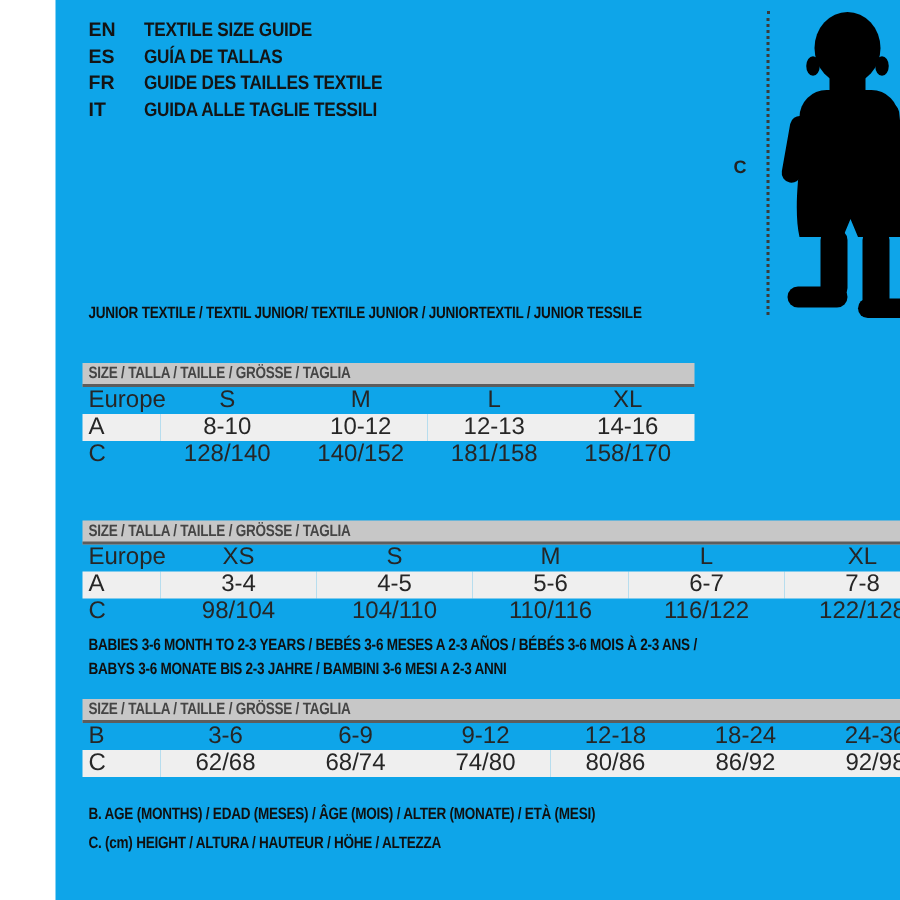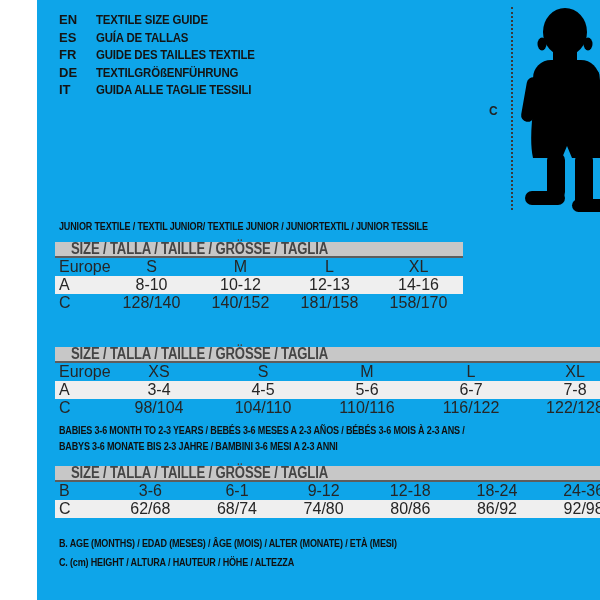--- a/index.html
+++ b/index.html
@@ -20,40 +20,39 @@
   .fig-label{position:absolute;left:452px;top:104px;font-size:12px;font-weight:bold;color:#222;}
   .fig-svg{position:absolute;left:483px;top:5px;}
 
   
   .tbl-title{position:absolute;left:22px;font-size:11px;font-weight:bold;color:#0f0f0f;line-height:13px;}
   .subscript{font-size:8px;vertical-align:-2px;}
 
   
   .tbl-wrap{position:absolute;left:18px;}
   .size-bar{height:14px;line-height:14px;background:#c7c7c7;border-bottom:2px solid #5d5d5d;
-            padding-left:16px;font-size:16px;font-weight:bold;color:#454545;}
+            padding-left:4px;font-size:11px;font-weight:bold;color:#454545;}
   table{border-collapse:collapse;table-layout:fixed;width:100%;}
   td{height:16px;font-size:16px;color:#262626;text-align:center;padding:0;vertical-align:middle;}
   td.rowlabel{text-align:left;padding-left:4px;}
   tr:nth-child(even) td{background:#efefef;}
 
   
   .notes{position:absolute;left:22px;top:534px;}
   .note-line{height:18.5px;line-height:18.5px;font-size:11px;font-weight:bold;color:#101010;}
 </style>
 </head>
 <body>
 
 <div class="page">
 
   <div class="lang-block">
     <div class="lang-row"><span class="lang-code">EN</span><span class="cond88">TEXTILE SIZE GUIDE</span></div>
     <div class="lang-row"><span class="lang-code">ES</span><span class="cond88">GUÍA DE TALLAS</span></div>
     <div class="lang-row"><span class="lang-code">FR</span><span class="cond88">GUIDE DES TAILLES TEXTILE</span></div>
-    <div class="lang-row"><span class="lang-code">DE</span><span class="cond88">TEXTILGRÖßENFÜHRUNG</span></div>
     <div class="lang-row"><span class="lang-code">IT</span><span class="cond88">GUIDA ALLE TAGLIE TESSILI</span></div>
   </div>
 
   <div class="fig-line"></div>
   <div class="fig-label">C</div>
   <svg class="fig-svg" width="105" height="210" viewBox="0 0 105 210">
     <g fill="#000000">
       <ellipse cx="45" cy="27" rx="22" ry="24"></ellipse>
       <ellipse cx="22" cy="39" rx="4.5" ry="6.5"></ellipse>
       <ellipse cx="68" cy="39" rx="4.5" ry="6.5"></ellipse>
@@ -62,21 +61,21 @@
       <rect x="4" y="72" width="13" height="45" rx="6.5" transform="rotate(10 10 94)"></rect>
       <rect x="69" y="64" width="12" height="42" rx="6" transform="rotate(-6 75 85)"></rect>
       <path d="M14,98 C11,120 10,140 13,153 L42,153 L47,141 L52,153 L81,153 C84,138 83,118 80,98 Z"></path>
       <rect x="27" y="148" width="18" height="46" rx="7"></rect>
       <rect x="55" y="148" width="18" height="54" rx="7"></rect>
       <rect x="5" y="186" width="40" height="14" rx="7"></rect>
       <rect x="52" y="194" width="38" height="13" rx="6.5"></rect>
     </g>
   </svg>
 
-  <div class="tbl-title" style="top:220px"><span class="cond">JUNIOR TEXTILE / TEXTIL JUNIOR/ TEXTILE JUNIOR / JUNIORTEXTIL / JUNIOR TESSILE</span></div>
+  <div class="tbl-title" style="top:203px"><span class="cond">JUNIOR TEXTILE / TEXTIL JUNIOR/ TEXTILE JUNIOR / JUNIORTEXTIL / JUNIOR TESSILE</span></div>
   <div class="tbl-wrap" style="top:242px;width:408px">
     <div class="size-bar"><span class="cond">SIZE / TALLA / TAILLE / GRÖSSE / TAGLIA</span></div>
     <table>
       <colgroup>
           <col style="width:52px">
           <col>
           <col>
           <col>
           <col>
         </colgroup>
@@ -157,21 +156,21 @@
           <col>
           <col>
           <col>
           <col>
           <col>
         </colgroup>
       <tbody>
         <tr>
           <td class="rowlabel">B</td>
           <td>3-6</td>
-          <td>6-1</td>
+          <td>6-9</td>
           <td>9-12</td>
           <td>12-18</td>
           <td>18-24</td>
           <td>24-36</td>
         </tr>
         <tr>
           <td class="rowlabel">C</td>
           <td>62/68</td>
           <td>68/74</td>
           <td>74/80</td>

